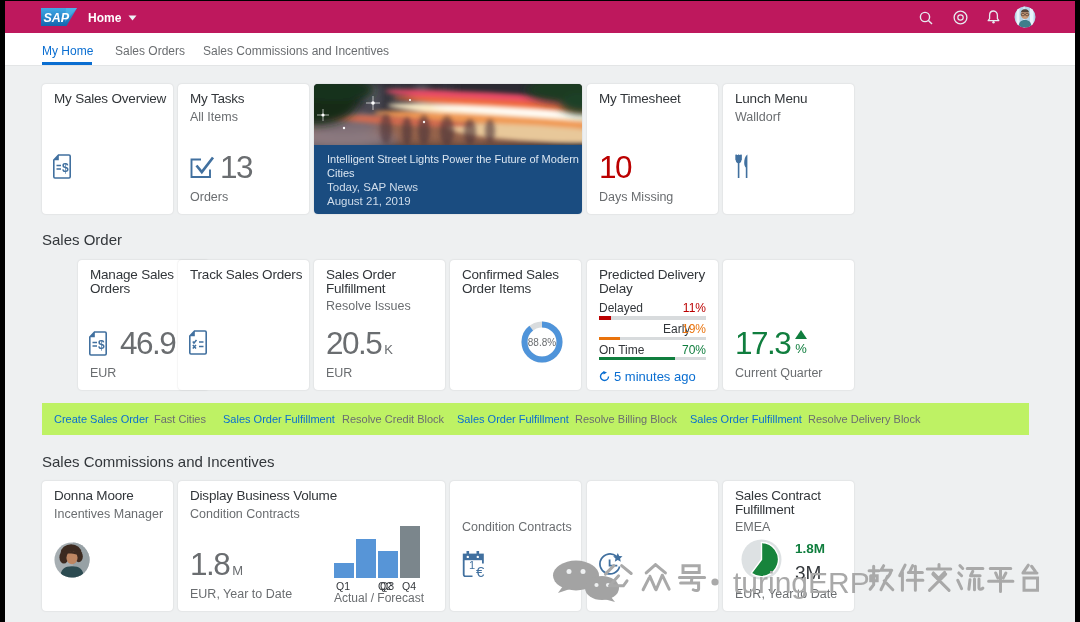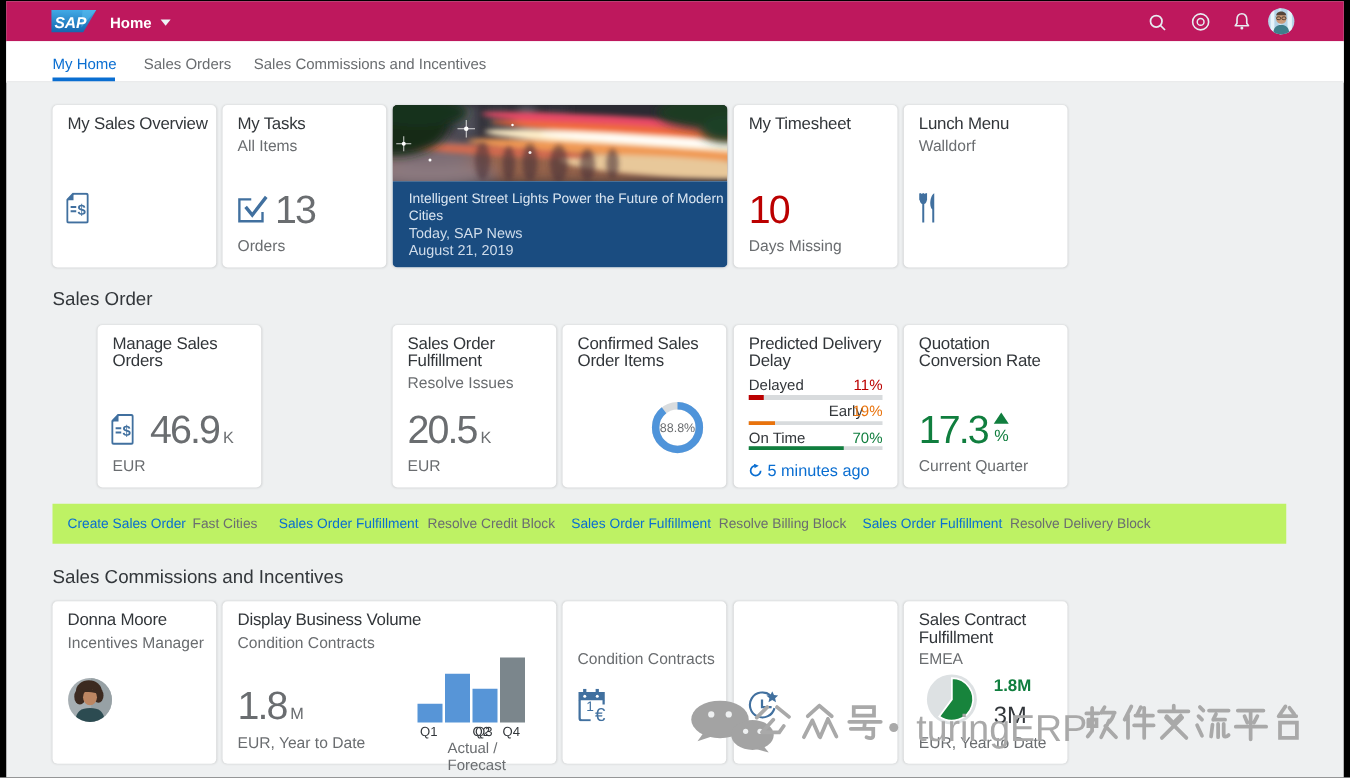--- a/index.html
+++ b/index.html
@@ -199,20 +199,28 @@
       <path d="M5.5 1 L16 1 C16.8 1 17.2 1.5 17.2 2.2 L17.2 22.8 C17.2 23.5 16.8 24 16 24 L2 24 C1.2 24 0.8 23.5 0.8 22.8 L0.8 6 Z" fill="none" stroke="#41709f" stroke-width="1.6"></path>
       <path d="M5.8 0.8 L5.8 6.2 L0.6 6.2 Z" fill="#41709f"></path>
       <path d="M3.5 11.5 L8 11.5 M3.5 15 L8 15" stroke="#41709f" stroke-width="1.6"></path>
       <text x="9" y="18" font-size="12" font-weight="bold" fill="#41709f" font-family="Liberation Sans">$</text>
       </svg>
       <span class="num">46.9</span>
         <span class="unit">K</span>
     </div>
     <div class="t-foot">EUR</div>
   </div>
+  <div class="tile" style="left:173px;top:259px;">
+    <div class="t-title">Track Sales Orders</div>
+    <svg class="abs" style="left:11px;top:70px;" width="18" height="25" viewBox="0 0 18 25">
+      <path d="M5.5 1 L16 1 C16.8 1 17.2 1.5 17.2 2.2 L17.2 22.8 C17.2 23.5 16.8 24 16 24 L2 24 C1.2 24 0.8 23.5 0.8 22.8 L0.8 6 Z" fill="none" stroke="#41709f" stroke-width="1.6"></path>
+      <path d="M5.8 0.8 L5.8 6.2 L0.6 6.2 Z" fill="#41709f"></path>
+      <path d="M3.8 11.5 L5 13 L7.5 10 M10 12 L14.5 12 M10 16.5 L14.5 16.5 M3.8 15 L7 18.5 M7 15 L3.8 18.5" stroke="#41709f" stroke-width="1.5" fill="none"></path>
+    </svg>
+  </div>
   <div class="tile" style="left:309px;top:259px;">
     <div class="t-title">Sales Order<br>Fulfillment</div>
     <div class="t-sub2">Resolve Issues</div>
     <div class="t-kpi">
         <span class="num">20.5</span>
         <span class="unit">K</span>
       </div>
     <div class="t-foot">EUR</div>
   </div>
   <div class="tile" style="left:445px;top:259px;">
@@ -244,21 +252,20 @@
     </div>
     <div class="abs" style="left:12px;top:109px;display:flex;align-items:center;">
       <svg width="11" height="11" viewBox="0 0 11 11" style="margin-right:4px;">
         <path d="M9.5 5.5 A4 4 0 1 1 5.5 1.5" fill="none" stroke="#0a6ed1" stroke-width="1.4"></path>
         <polygon points="4.2,0 8,1.6 4.6,3.6" fill="#0a6ed1"></polygon>
       </svg>
       <span style="font-size:13px;color:#0a6ed1;">5 minutes ago</span>
     </div>
   </div>
   <div class="tile" style="left:718px;top:259px;">
-    <div class="t-title">Quotation<br>Conversion Rate</div>
     <div class="t-kpi">
       <span class="num" style="color:#107e3e;">17.3</span>
       <span style="display:inline-block;margin-left:5px;">
         <span style="display:block;width:0;height:0;border-left:6px solid transparent;border-right:6px solid transparent;border-bottom:9px solid #107e3e;"></span>
         <span style="display:block;font-size:13px;color:#107e3e;margin-top:2px;">%</span>
       </span>
     </div>
     <div class="t-foot">Current Quarter</div>
   </div>
 
@@ -310,21 +317,21 @@
       <div class="abs" style="left:22px;bottom:0;width:20px;height:39px;background:#5795d7;"></div>
       <div class="abs" style="left:44px;bottom:0;width:20px;height:27px;background:#5795d7;"></div>
       <div class="abs" style="left:66px;bottom:0;width:20px;height:52px;background:#7b868c;"></div>
     </div>
     <div class="abs" style="left:156px;top:99px;width:90px;font-size:10.5px;color:#32363a;">
       <span style="position:absolute;left:2px;">Q1</span>
         <span style="position:absolute;left:24px;margin-left:20px;">Q2</span>
         <span style="position:absolute;left:46px;">Q3</span>
         <span style="position:absolute;left:68px;">Q4</span>
     </div>
-    <div class="abs" style="left:156px;top:110px;font-size:12px;color:#6a6d70;margin-left:24px;">Actual / Forecast</div>
+    <div class="abs" style="left:156px;top:110px;font-size:12px;color:#6a6d70;">Actual / Forecast</div>
   </div>
   <div class="tile" style="left:445px;top:480px;">
     <div class="t-sub2">Condition Contracts</div>
     <svg class="abs" style="left:12px;top:70px;" width="31" height="26" viewBox="0 0 31 26">
       <rect x="4.5" y="0" width="2.6" height="5" fill="#41709f"></rect>
       <rect x="14.5" y="0" width="2.6" height="5" fill="#41709f"></rect>
       <rect x="0.8" y="2.6" width="21" height="6.6" fill="#41709f"></rect>
       <circle cx="5.8" cy="5.9" r="1.2" fill="#fff"></circle>
       <circle cx="15.8" cy="5.9" r="1.2" fill="#fff"></circle>
       <path d="M1.7 9 L1.7 23.5 C1.7 24.7 2.5 25.3 3.5 25.3 L10.5 25.3 M20.9 9 L20.9 12.5" fill="none" stroke="#41709f" stroke-width="1.8"></path>

